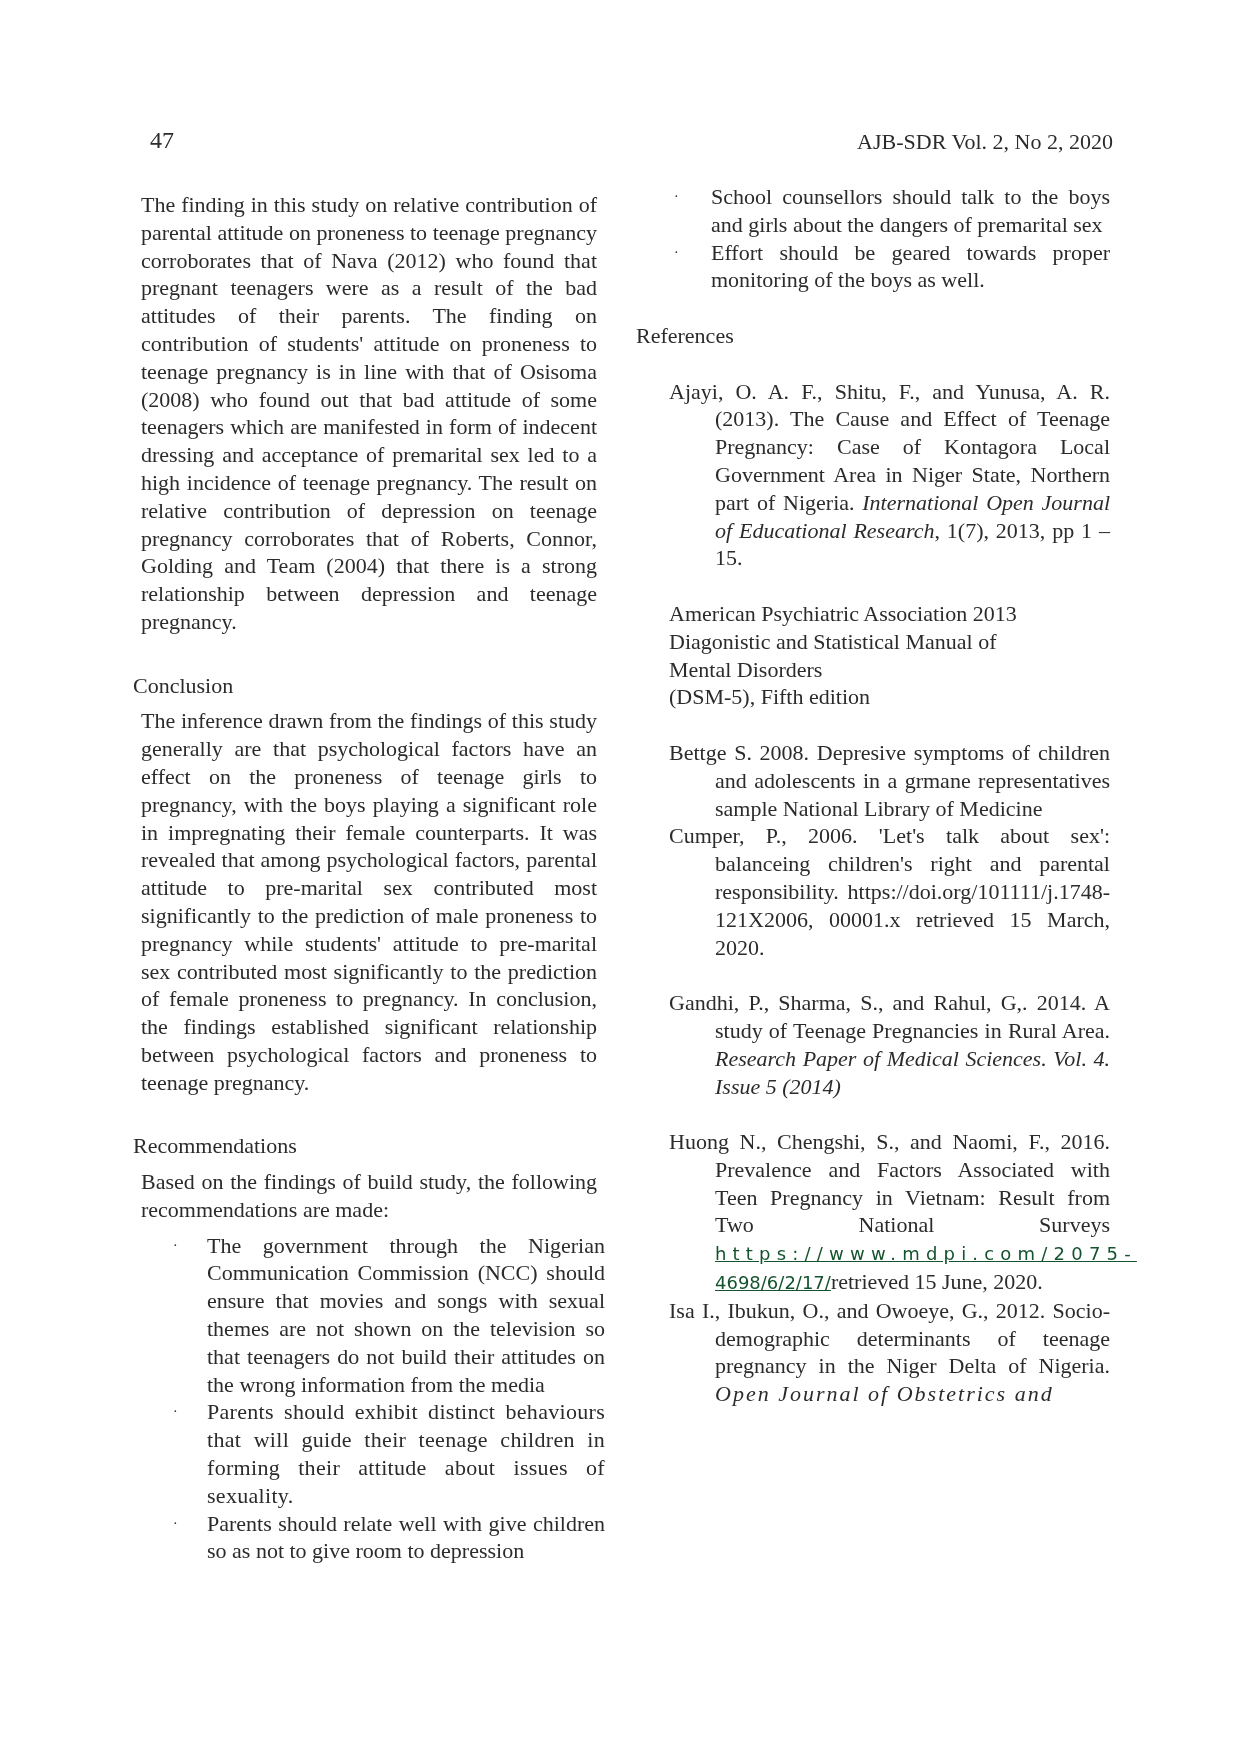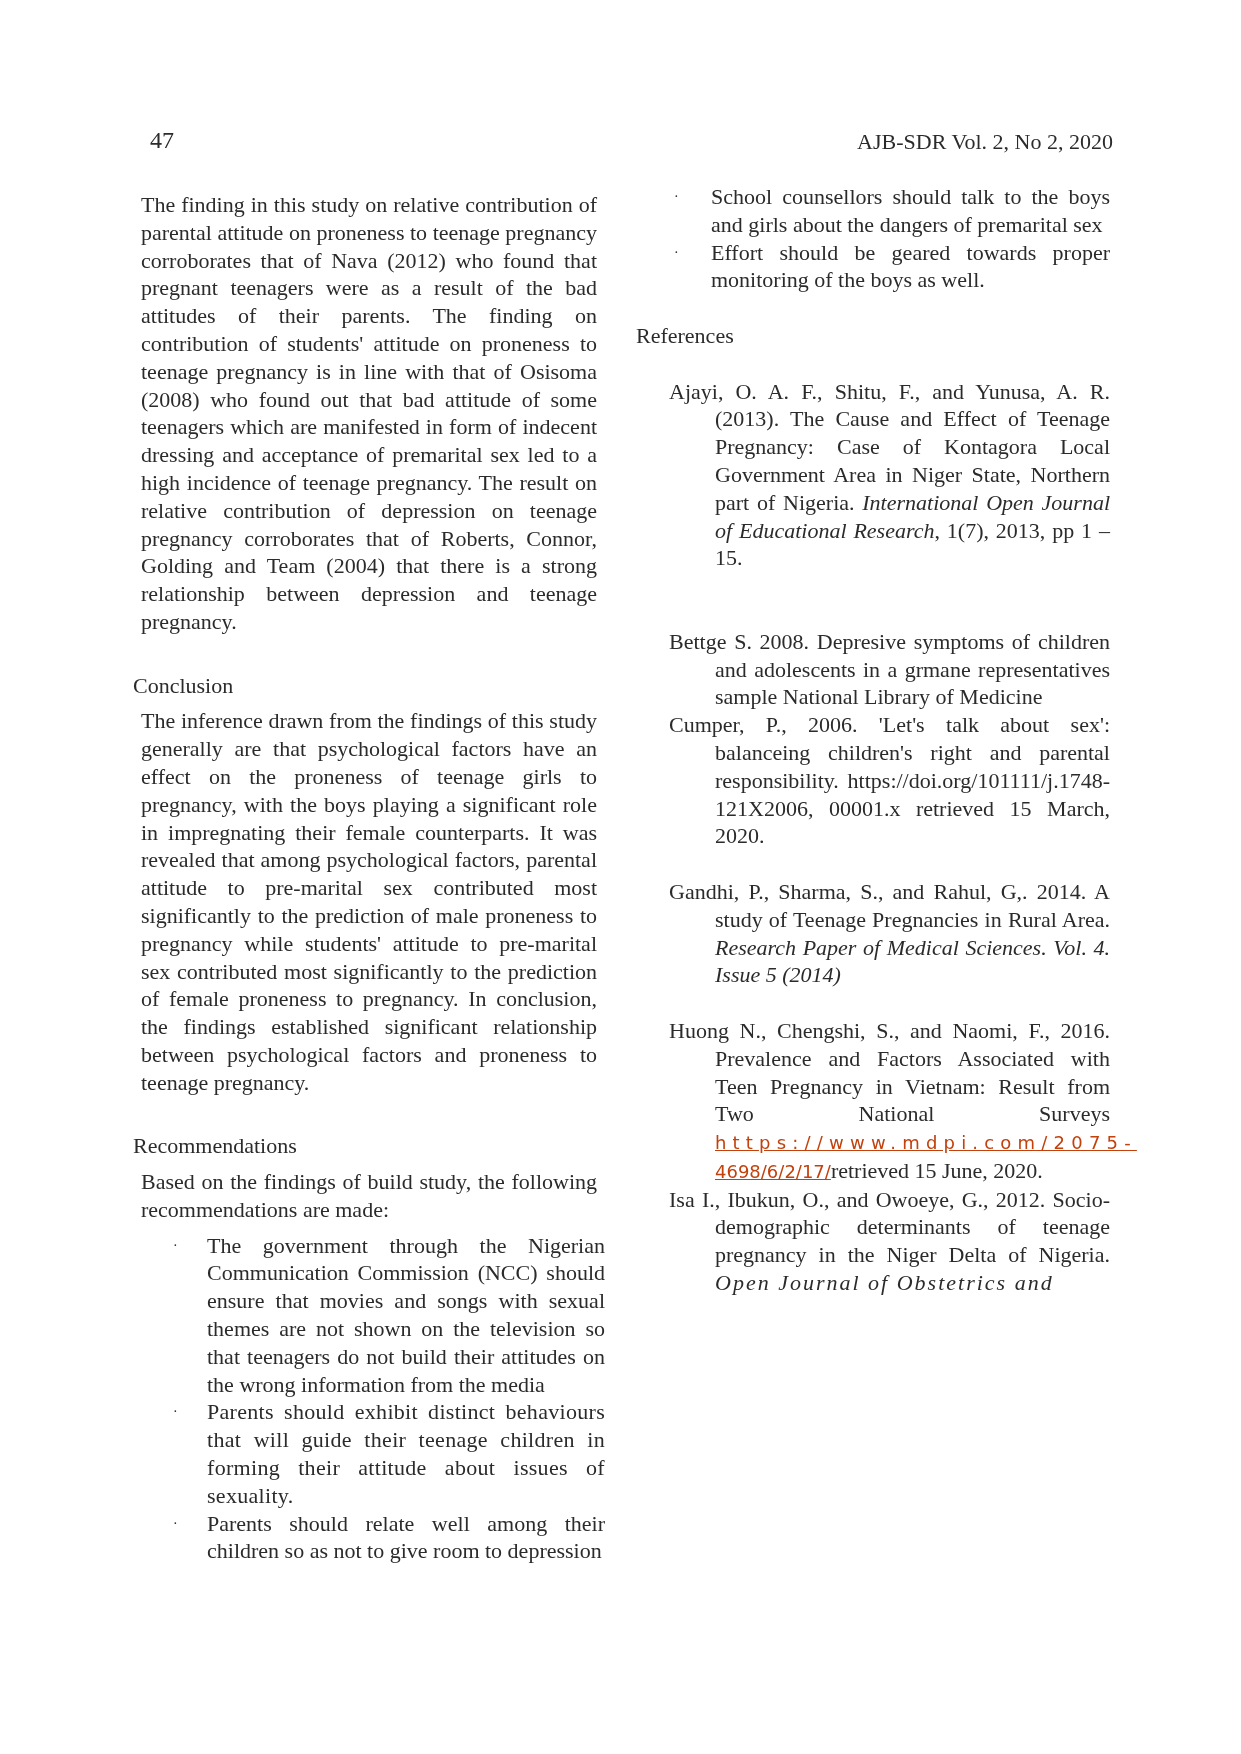--- a/index.html
+++ b/index.html
@@ -16,21 +16,21 @@
   p { margin: 8px; text-align: justify; }
   h2 { margin: 0; font-size: 22px; font-weight: normal; line-height: 27.8px; }
   .gap { height: 27.8px; }
   ul.bullets { list-style: none; margin: 0; padding: 0; }
   ul.bullets li { position: relative; padding-left: 74px; text-align: justify; }
   ul.bullets li .dot { position: absolute; left: 40px; top: 0; font-size: 14px; }
   .col-right ul.bullets li { padding-left: 75px; }
   .col-right ul.bullets li .dot { left: 38px; }
   .ref { padding-left: 46px; text-indent: -46px; text-align: justify; margin-left: 33px; }
   .ref i { font-style: italic; }
-  .ref a { color: #c2410c; text-decoration: underline; font-family: "DejaVu Sans", sans-serif; font-size: 18px; }
+  .ref a { color: #14532d; text-decoration: underline; font-family: "DejaVu Sans", sans-serif; font-size: 18px; }
   .ref .link-first { letter-spacing: 6.2px; }
   .ref-left { text-align: left; }
 </style>
 </head>
 <body>
 
 <div class="page-number">47</div>
 <div class="running-head">AJB-SDR Vol. 2, No 2, 2020</div>
 
 <div class="col col-left">
@@ -45,21 +45,21 @@
     <li>
       <span class="dot">·</span>
       <span> The government through the Nigerian Communication Commission (NCC) should ensure that movies and songs with sexual themes are not shown on the television so that teenagers do not build their attitudes on the wrong information from the media</span>
     </li>
     <li>
       <span class="dot">·</span>
       <span style="letter-spacing:0.3px">Parents should exhibit distinct behaviours that will guide their teenage children in forming their attitude about issues of sexuality.</span>
     </li>
     <li>
       <span class="dot">·</span>
-      <span>Parents should relate well among their children so as not to give room to depression</span>
+      <span>Parents should relate well with give children so as not to give room to depression</span>
     </li>
   </ul>
 </div>
 
 <div class="col col-right" style="top:183px;">
   <ul class="bullets">
     <li>
       <span class="dot">·</span>
       <span>School counsellors should talk to the boys and girls about the dangers of premarital sex</span>
     </li>
@@ -70,20 +70,26 @@
   </ul>
   <div class="gap"></div>
   <h2>References</h2>
   <div class="gap"></div>
 
   <div class="ref">
     <span>Ajayi, O. A. F., Shitu, F., and Yunusa, A. R. (2013). The Cause and Effect of Teenage Pregnancy: Case of Kontagora Local Government Area in Niger State, Northern part of Nigeria. </span><i>International Open Journal of Educational Research</i><span>, 1(7), 2013, pp 1 – 15.</span>
   </div>
   <div class="gap"></div>
 
+  <div class="ref ref-left">
+    <div>American Psychiatric Association 2013</div>
+    <div>Diagonistic and Statistical Manual of</div>
+    <div>Mental Disorders</div>
+    <div>(DSM-5), Fifth edition</div>
+  </div>
   <div class="gap"></div>
 
   <div class="ref">Bettge S. 2008. Depresive symptoms of children and adolescents in a grmane representatives sample National Library of Medicine</div>
   <div class="ref">Cumper, P., 2006. 'Let's talk about sex': balanceing children's right and parental responsibility. https://doi.org/101111/j.1748-121X2006, 00001.x retrieved 15 March, 2020.</div>
   <div class="gap"></div>
 
   <div class="ref">
     <span>Gandhi, P., Sharma, S., and Rahul, G,. 2014. A study of Teenage Pregnancies in Rural Area. </span><i>Research Paper of Medical Sciences. Vol. 4. Issue 5 (2014)</i>
   </div>
   <div class="gap"></div>

